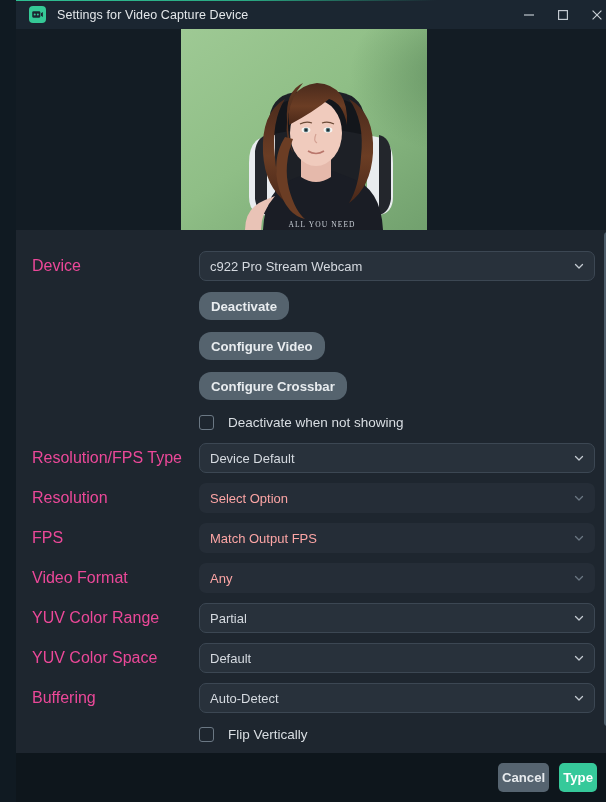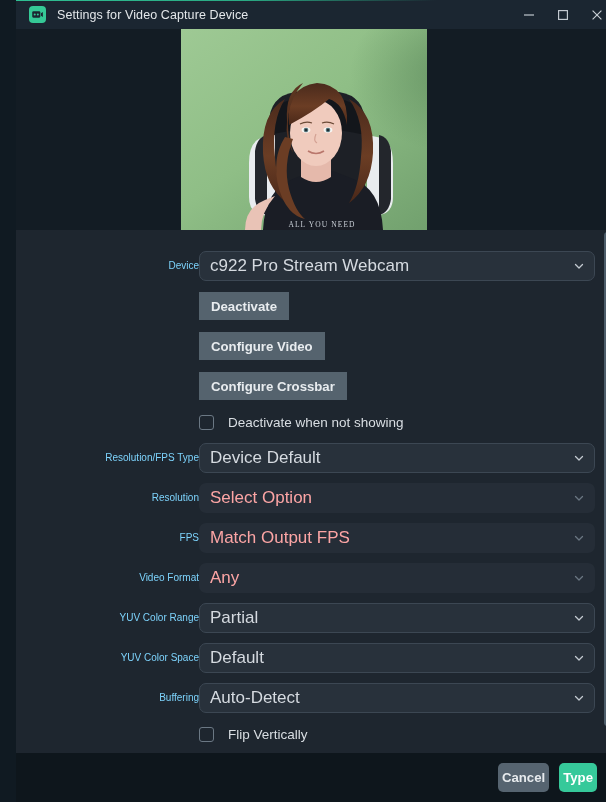--- a/index.html
+++ b/index.html
@@ -102,36 +102,35 @@
   }
   #scroll-inner { position: relative; }
 
   .row {
     display: flex; align-items: center;
     min-height: 40px;
     padding: 0 0 0 16px;
   }
   .row-label {
     width: 167px; flex: 0 0 167px;
-    color: #7dd3fc; font-size: 10px;
+    color: #ec4899; font-size: 16px;
     line-height: 1.2;
-    text-align: right;
   }
   .row-control { flex: 1 1 auto; padding-right: 22px; }
 
   
   .select {
     position: relative;
     height: 30px;
     background: #28313b;
     border: 1px solid #3c4753;
     border-radius: 7px;
     display: flex; align-items: center;
     padding: 0 28px 0 10px;
-    color: #d5dae0; font-size: 17px;
+    color: #d5dae0; font-size: 13px;
     cursor: default;
     width: 396px;
   }
   .select .chev {
     position: absolute; right: 9px; top: 50%;
     transform: translateY(-50%);
     width: 12px; height: 12px;
   }
   .select.disabled {
     background: #252d37;
@@ -139,21 +138,21 @@
     color: #fca5a5;
   }
   .select.disabled .chev path { stroke: #6a7682; }
 
   
   .btn-row { padding-left: 183px; }
   .form-btn {
     display: inline-flex; align-items: center;
     height: 28px; padding: 0 12px;
     background: #55636e;
-    border: none; border-radius: 0;
+    border: none; border-radius: 12px;
     color: #e8ecef; font-size: 13.2px; font-weight: bold;
     font-family: "Liberation Sans", sans-serif;
     cursor: default;
   }
 
   
   .check-row { padding-left: 183px; display: flex; align-items: center; min-height: 32px; }
   .checkbox {
     width: 15px; height: 15px; flex: 0 0 15px;
     border: 1px solid #6b7884;

